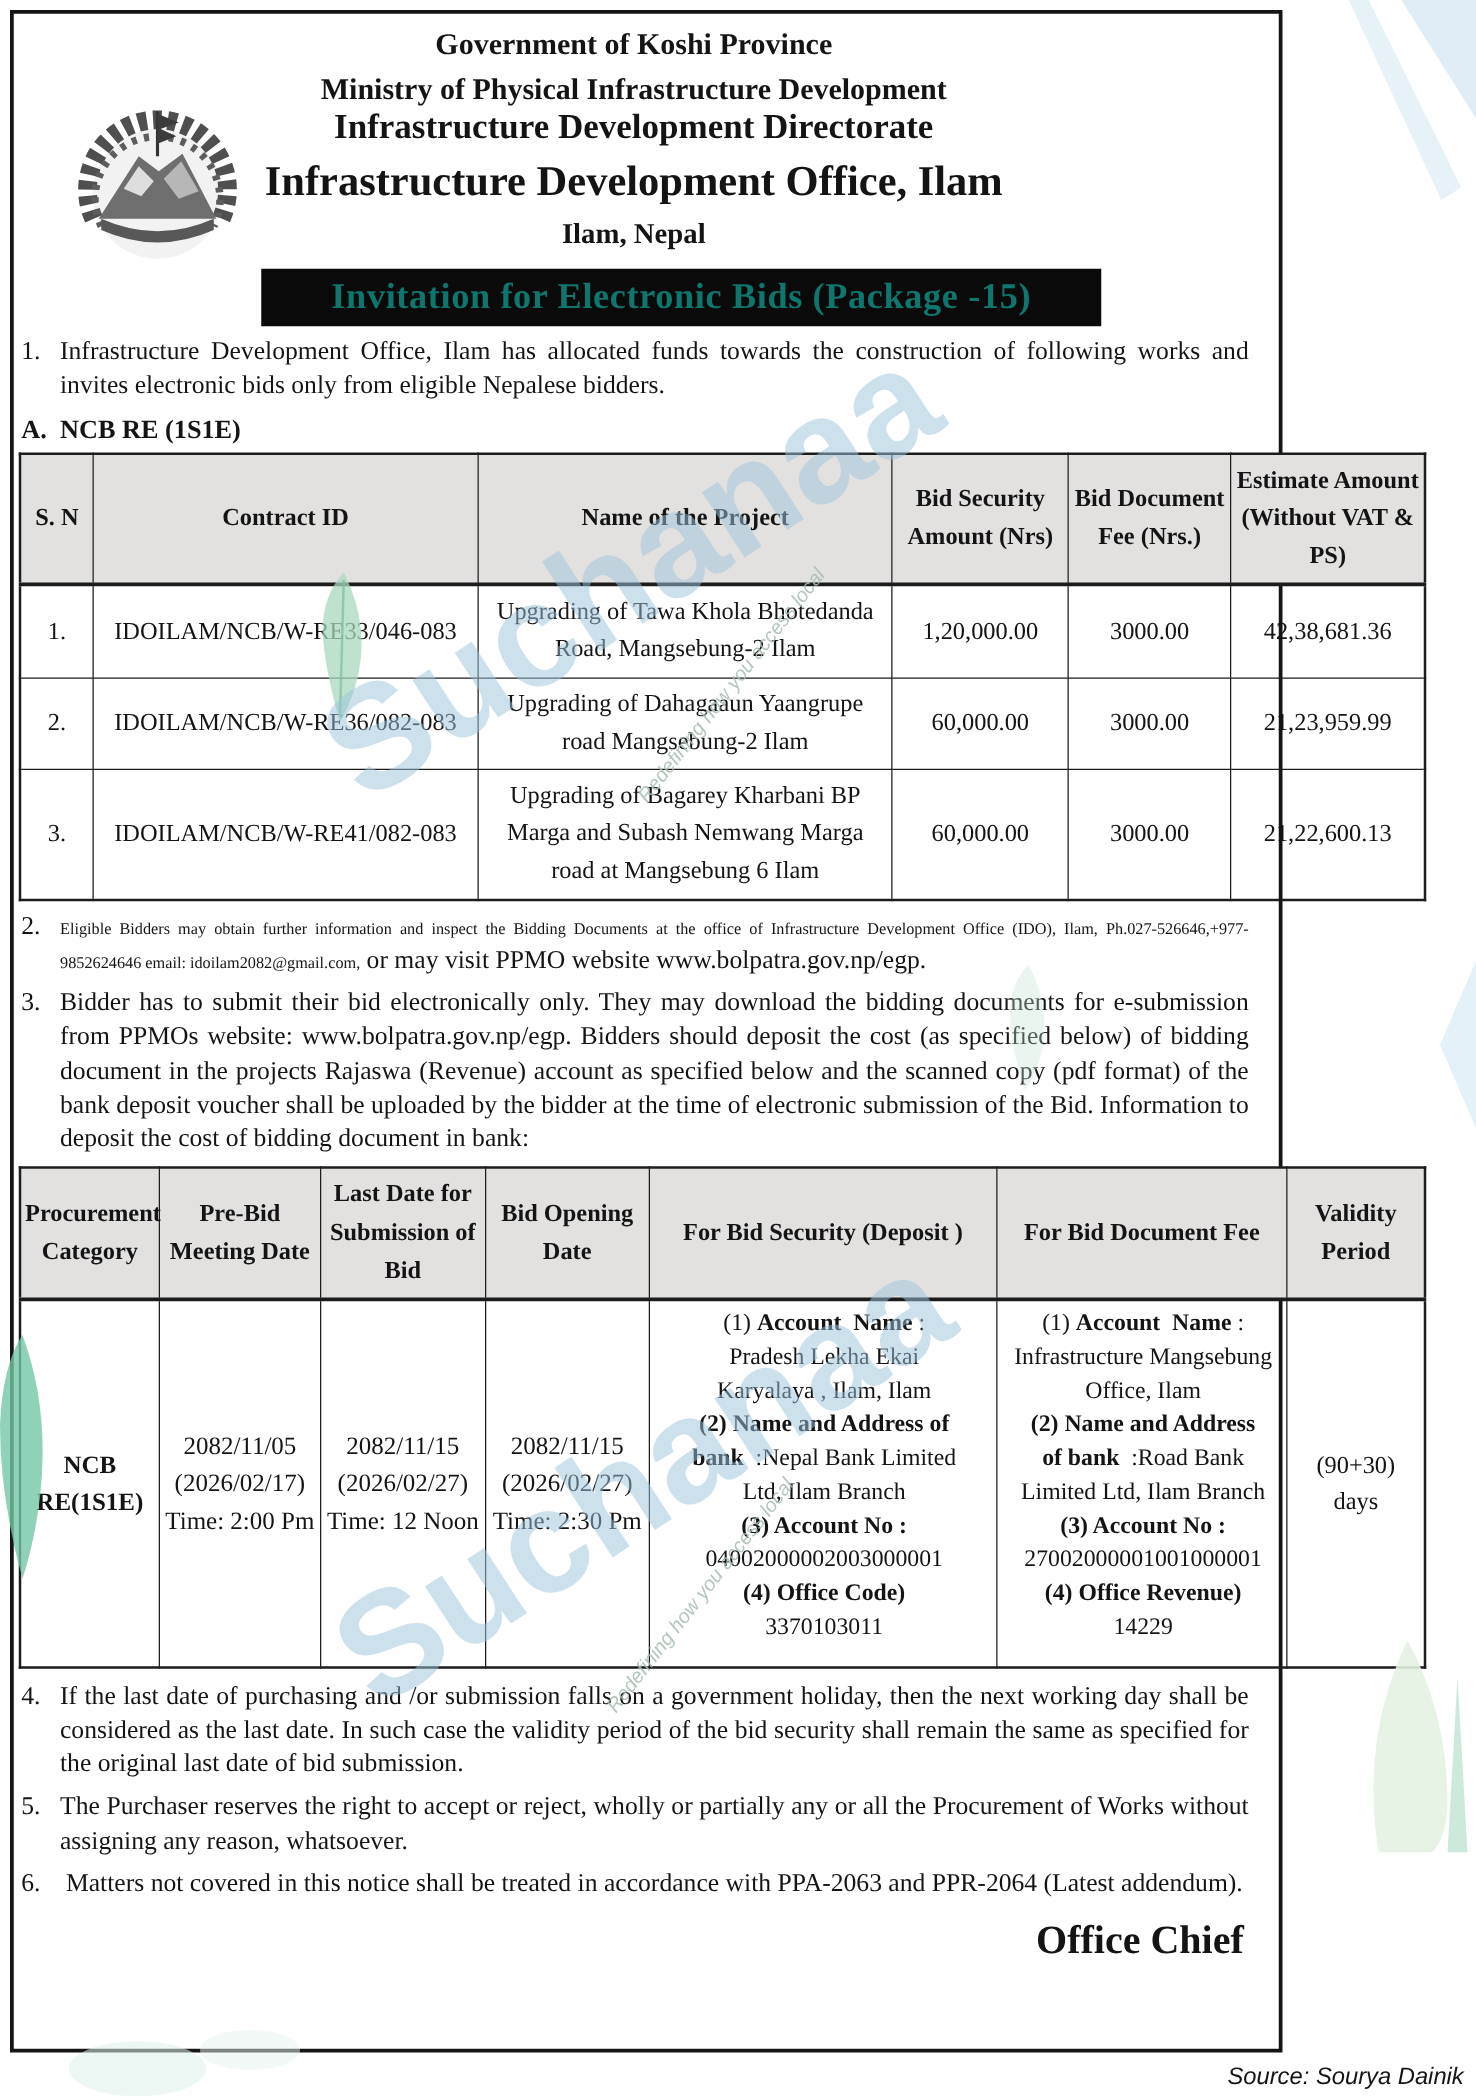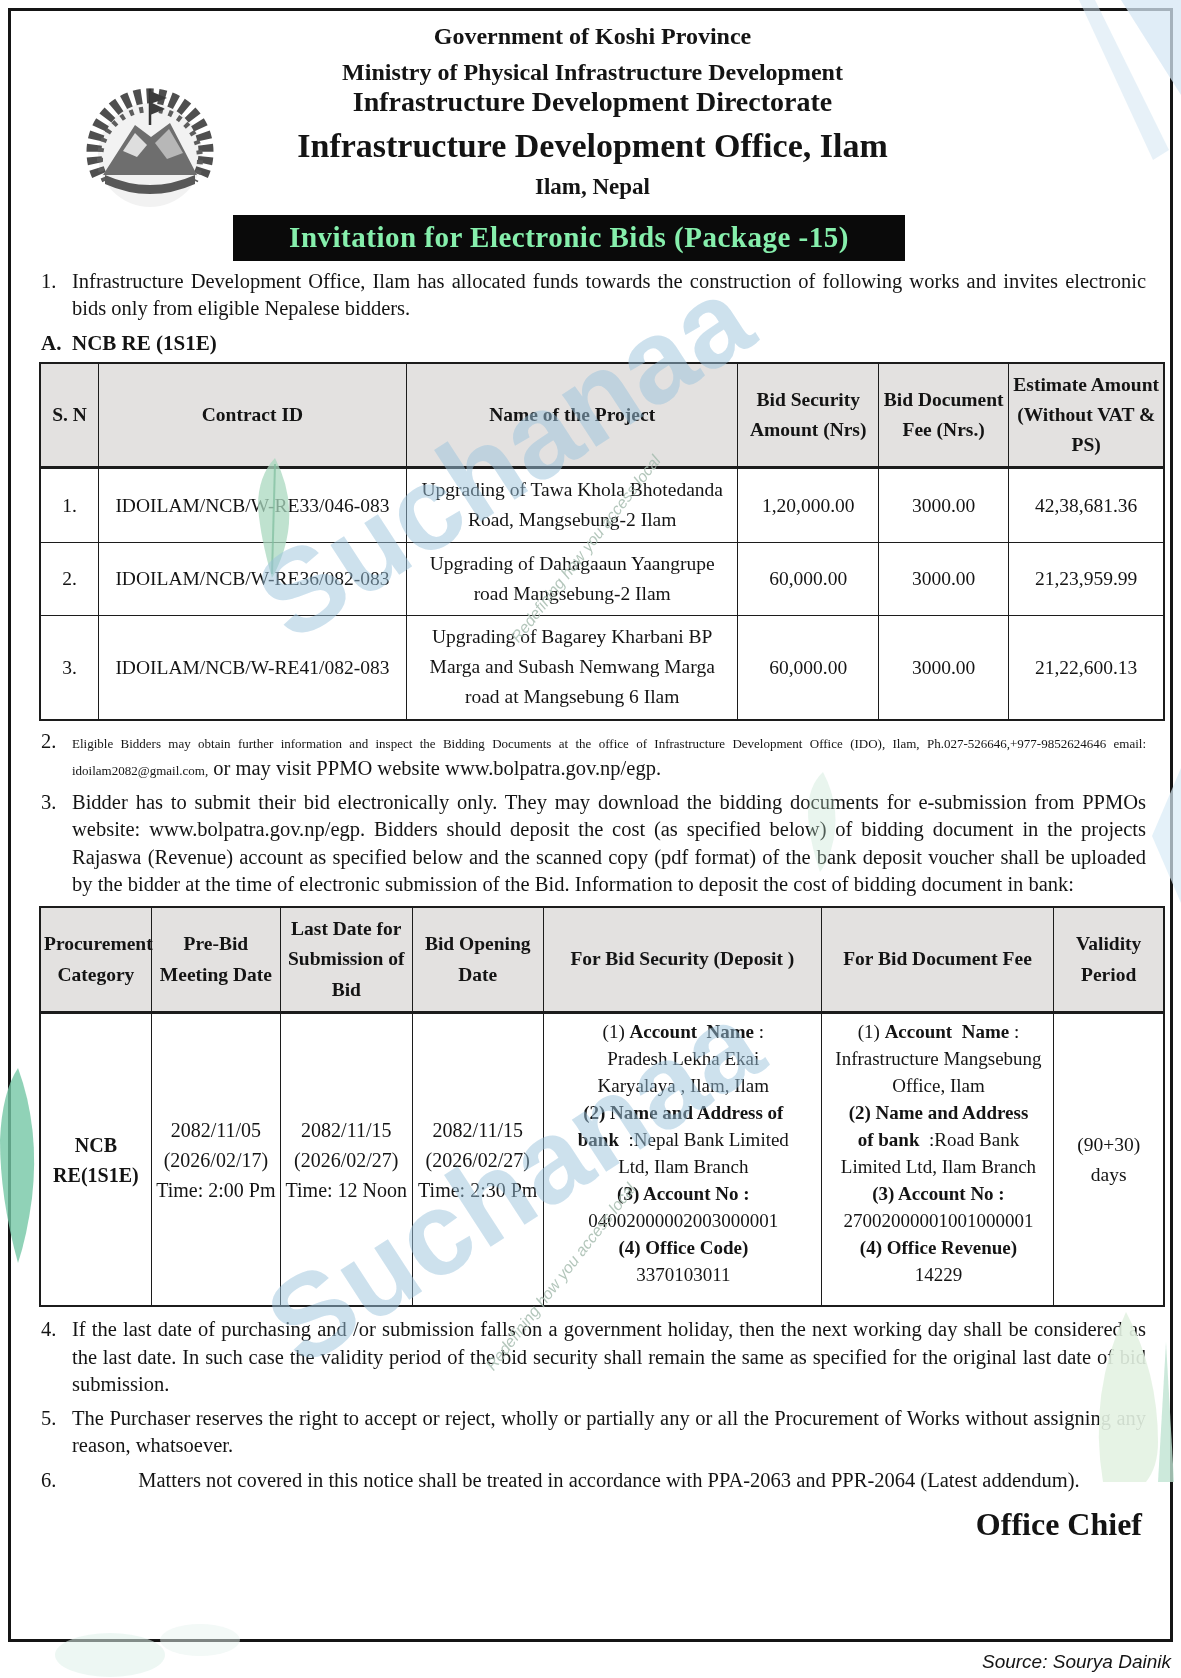--- a/index.html
+++ b/index.html
@@ -4,34 +4,34 @@
 <style>
   * { margin:0; padding:0; box-sizing:border-box; }
   html,body { background:#ffffff; }
   .page {
     position:relative; width:1181px; height:1678px;
     background:#ffffff; overflow:hidden;
     font-family:"Liberation Serif","DejaVu Serif",serif;
     color:#141414;
   }
   .doc {
-    position:absolute; left:8px; top:8px; width:1165px; height:1634px;
+    position:absolute; left:8px; top:8px; width:1018px; height:1634px;
     border:3px solid #151515;
-    padding:8px 22px 0 26px;
+    padding:8px 22px 0 2px;
   }
   
   .hdr { position:relative; text-align:center; }
   .emblem { position:absolute; left:38px; top:48px; width:150px; height:150px; }
   .h-line1 { font-size:24px; font-weight:bold; margin-top:4px; }
   .h-line2 { font-size:24px; font-weight:bold; margin-top:9px; }
   .h-line3 { font-size:28px; font-weight:bold; }
   .h-line4 { font-size:34px; font-weight:bold; margin-top:9px; }
   .h-line5 { font-size:23px; font-weight:bold; margin-top:9px; }
   .banner {
-    margin:15px 0 0 196px; width:672px; background:#0a0a0a; color:#86efac;
+    margin:15px 0 0 196px; width:672px; background:#0a0a0a; color:#0f766e;
     font-size:29px; font-weight:bold; text-align:center; padding:6px 0 7px;
     letter-spacing:0.5px;
   }
   .pubdate { text-align:center; font-size:24px; font-weight:bold; margin-top:13px; }
   .pubdate sup { font-size:14px; }
   
   .para { display:flex; margin:7px 0 0 4px; font-size:20.5px; line-height:1.33; }
   .para .num { flex:0 0 31px; }
   .para .ptext { flex:1; text-align:justify; padding-right:2px; }
   .sans { font-family:Liberation Serif, serif; font-size:13px; }

